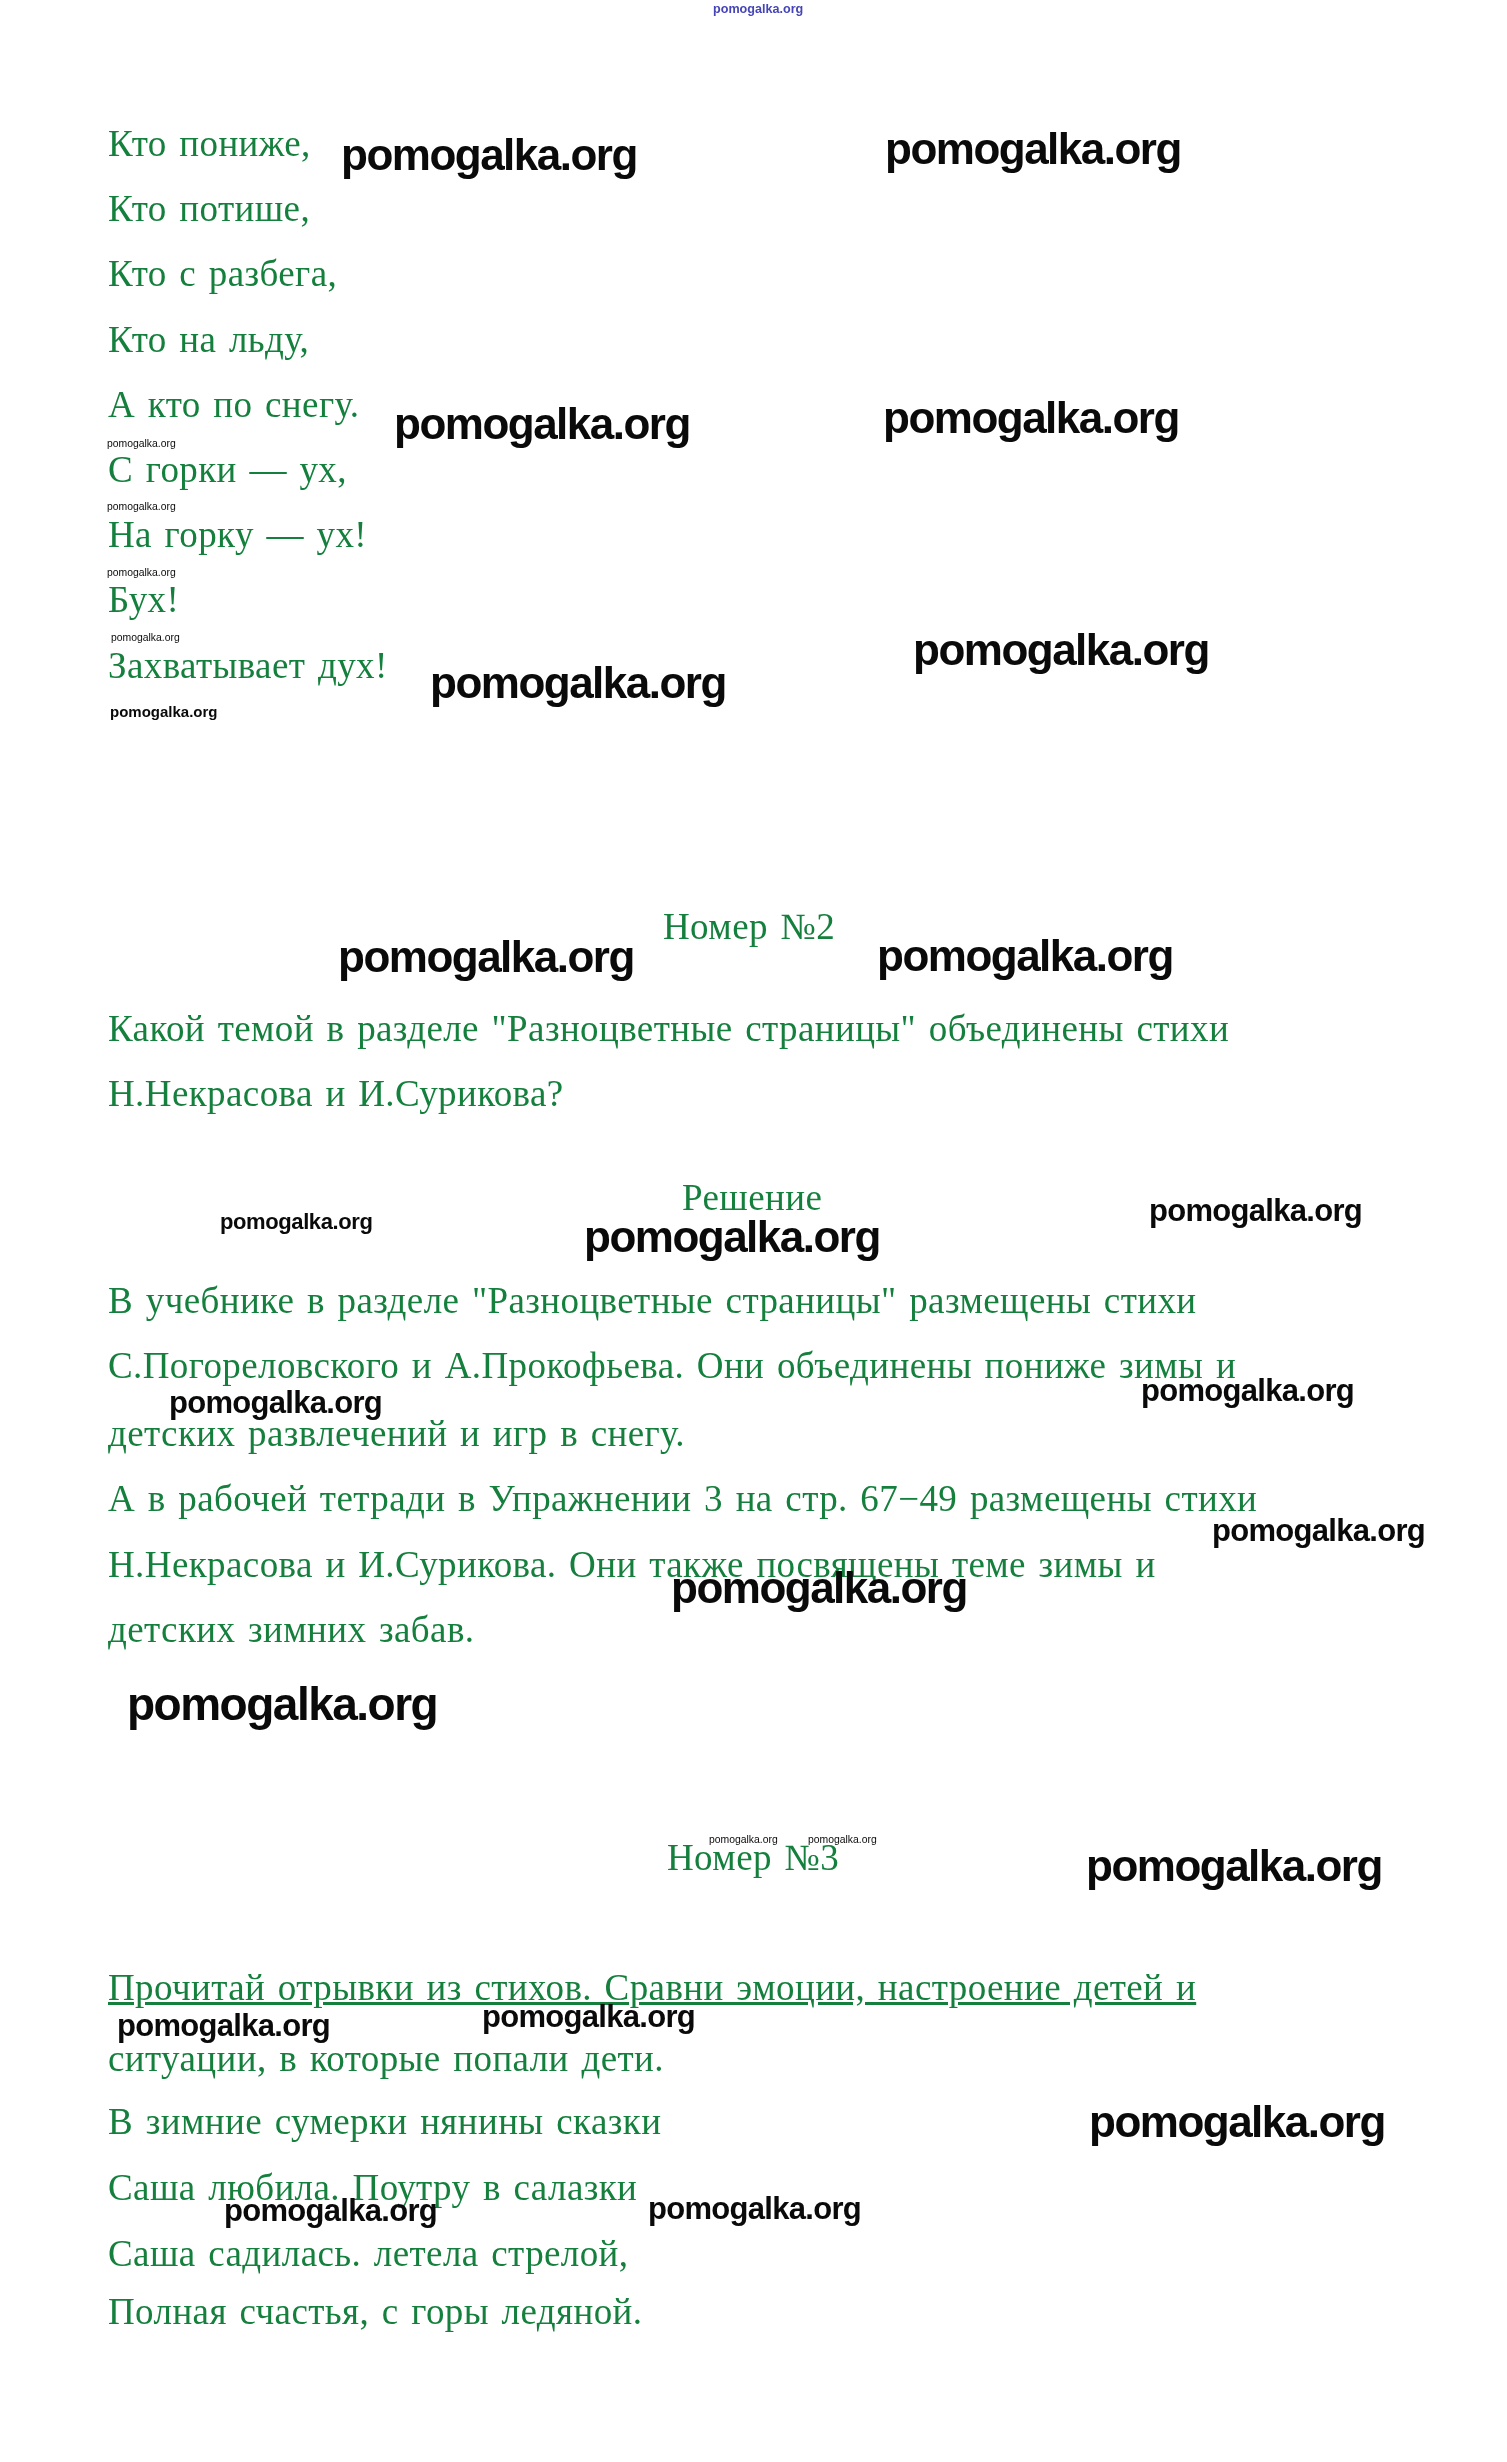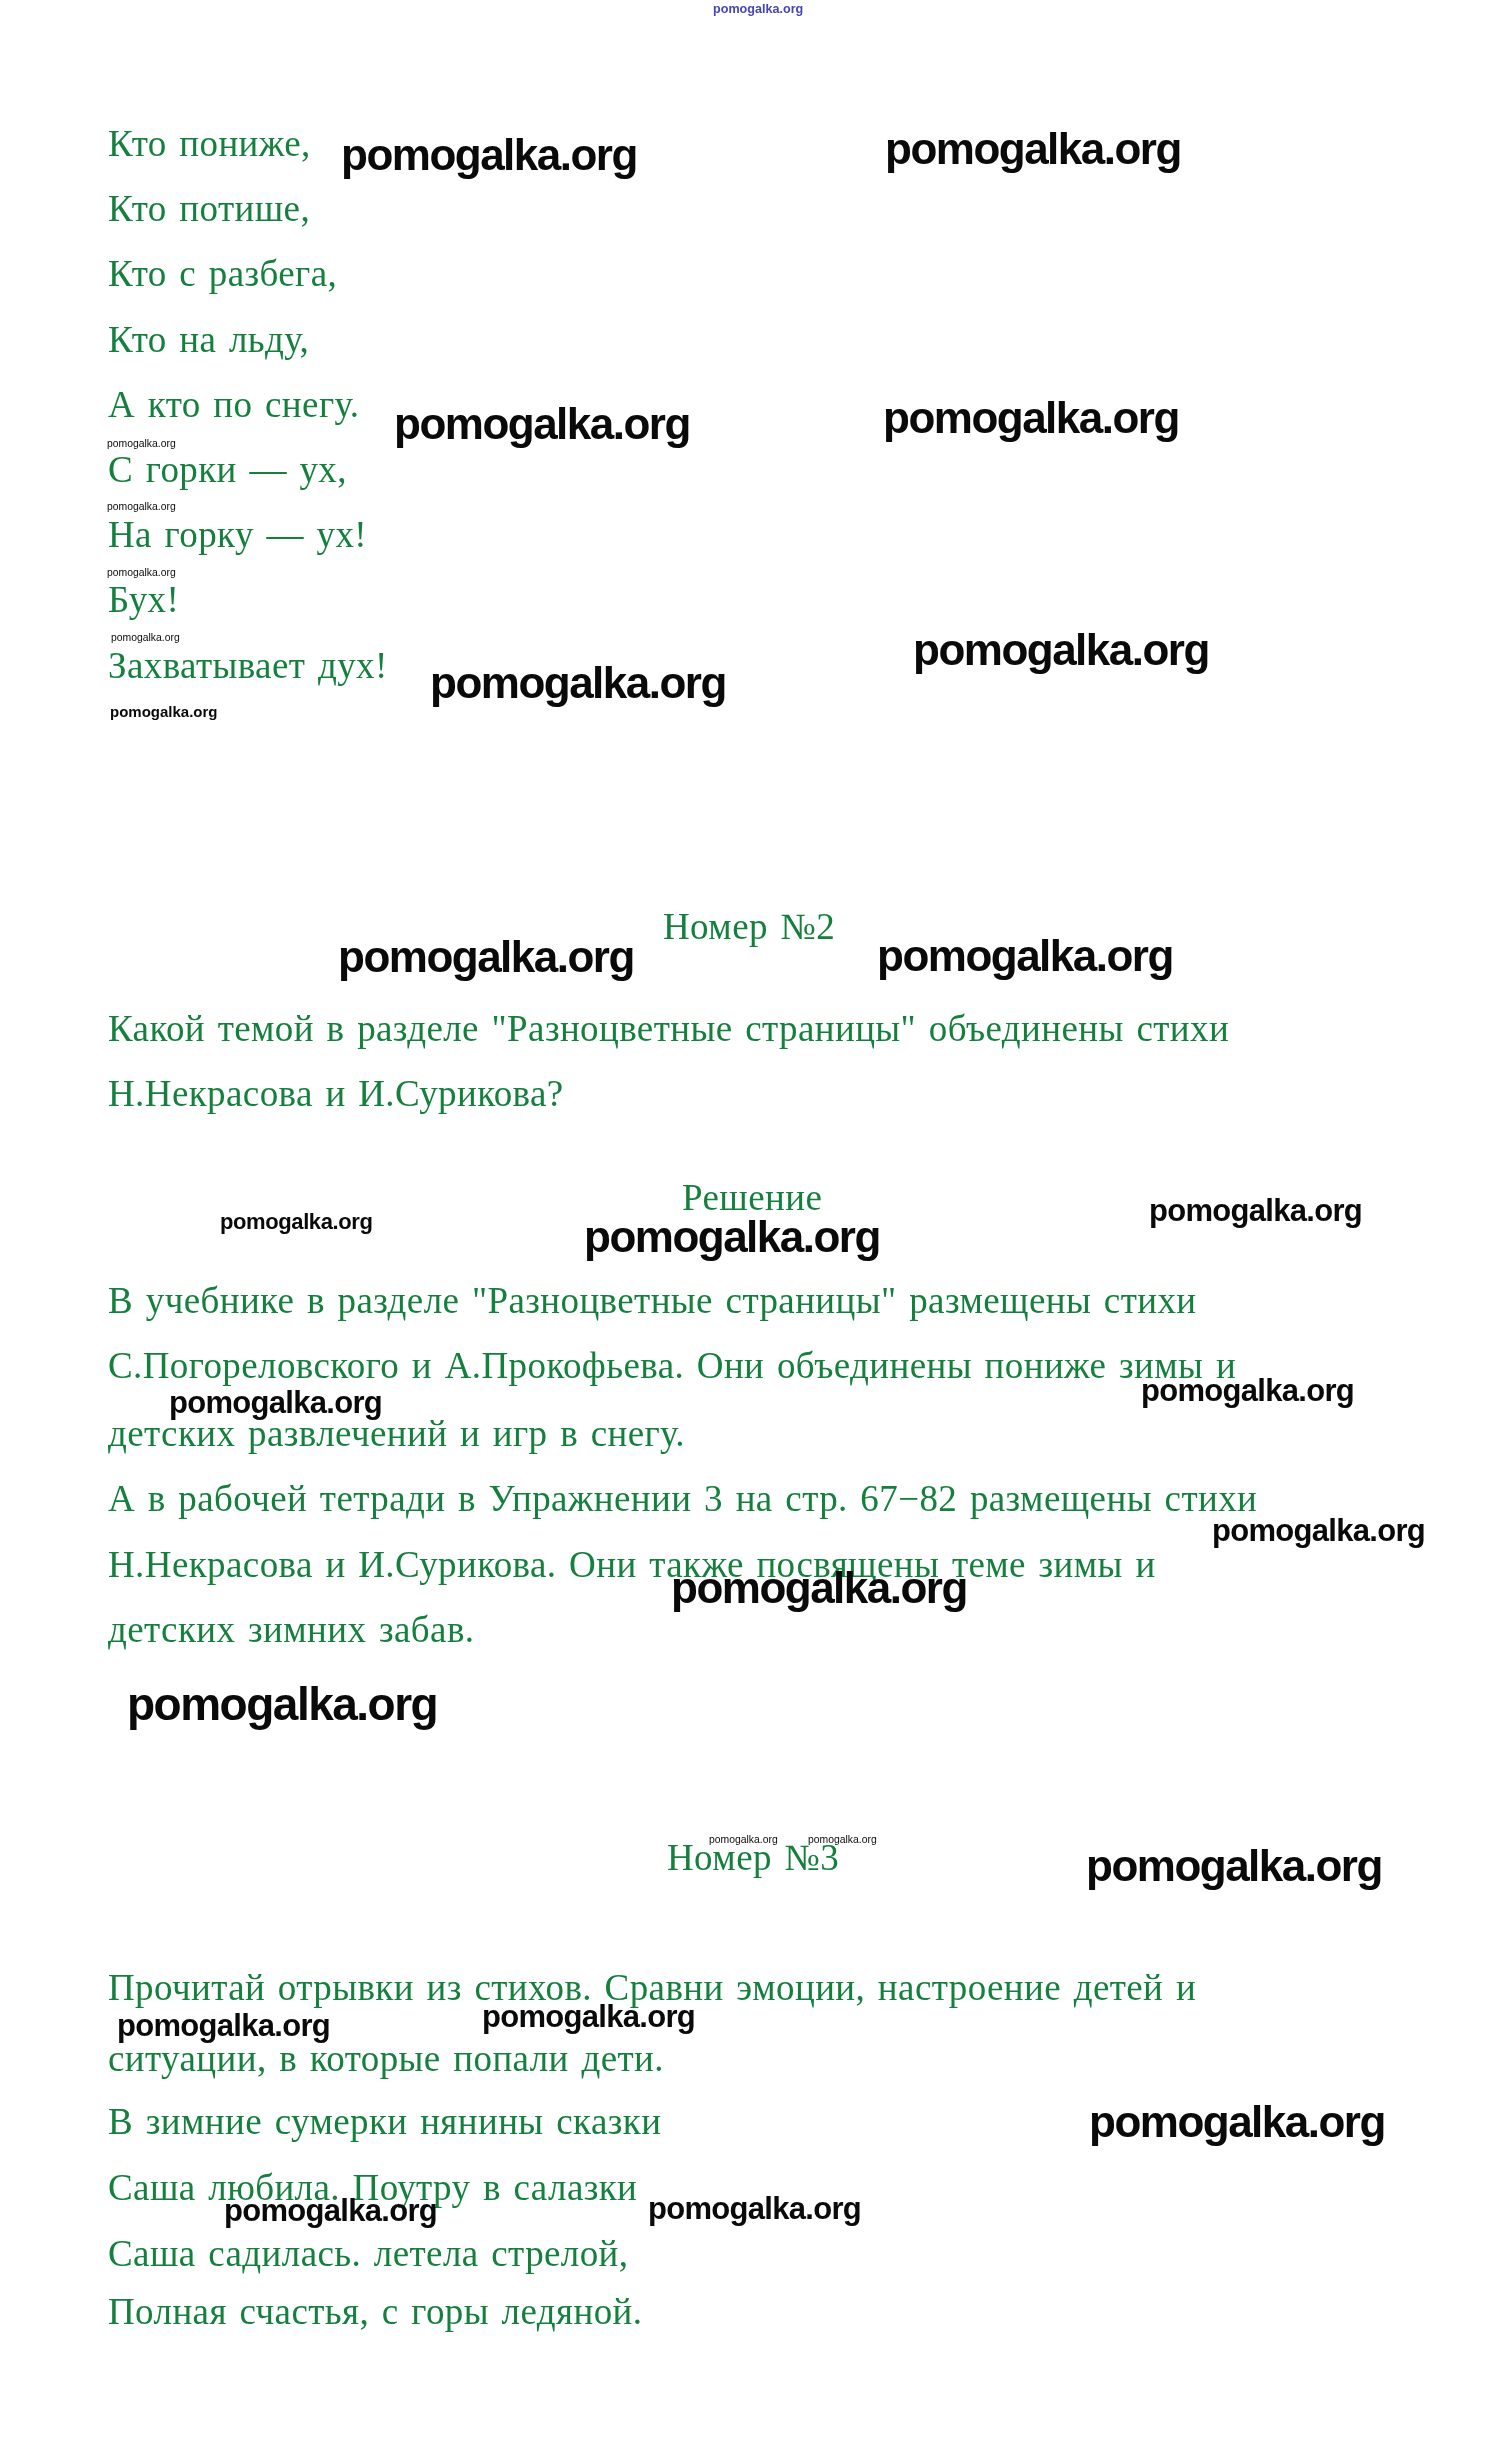--- a/index.html
+++ b/index.html
@@ -74,36 +74,36 @@
   <div class="line" style="top:1073px;">Н.Некрасова и И.Сурикова?</div>
 
   <div class="line heading" style="left:682px;top:1177px;">Решение</div>
   <span class="wm wm-md30" style="left:220px;top:1211px;">pomogalka.org</span>
   <span class="wm wm-md" style="left:1149px;top:1195px;">pomogalka.org</span>
   <span class="wm wm-lg" style="left:584px;top:1215px;">pomogalka.org</span>
 
   <div class="line" style="top:1280px;">В учебнике в разделе "Разноцветные страницы" размещены стихи</div>
   <div class="line" style="top:1345px;">С.Погореловского и А.Прокофьева. Они объединены пониже зимы и</div>
   <div class="line" style="top:1413px;">детских развлечений и игр в снегу.</div>
-  <div class="line" style="top:1478px;">А в рабочей тетради в Упражнении 3 на стр. 67−82 размещены стихи</div>
+  <div class="line" style="top:1478px;">А в рабочей тетради в Упражнении 3 на стр. 67−49 размещены стихи</div>
   <div class="line" style="top:1544px;">Н.Некрасова и И.Сурикова. Они также посвящены теме зимы и</div>
   <div class="line" style="top:1609px;">детских зимних забав.</div>
 
   <span class="wm wm-md" style="left:169px;top:1387px;">pomogalka.org</span>
   <span class="wm wm-md" style="left:1141px;top:1375px;">pomogalka.org</span>
   <span class="wm wm-md" style="left:1212px;top:1515px;">pomogalka.org</span>
   <span class="wm wm-lg" style="left:671px;top:1566px;">pomogalka.org</span>
   <span class="wm wm-lg" style="left:127px;top:1681px;font-size:46px;">pomogalka.org</span>
 
   <span class="wm wm-sm" style="left:709px;top:1835px;">pomogalka.org</span>
   <span class="wm wm-sm" style="left:808px;top:1835px;">pomogalka.org</span>
   <span class="wm wm-lg" style="left:1086px;top:1844px;">pomogalka.org</span>
   <div class="line heading" style="left:667px;top:1790px;margin-top:47px;">Номер №3</div>
 
-  <div class="line" style="top:1967px;">Прочитай отрывки из стихов. Сравни эмоции, настроение детей и</div>
+  <div class="line" style="top:1967px;text-decoration:underline;">Прочитай отрывки из стихов. Сравни эмоции, настроение детей и</div>
   <span class="wm wm-md" style="left:117px;top:2010px;">pomogalka.org</span>
   <span class="wm wm-md" style="left:482px;top:2001px;">pomogalka.org</span>
   <div class="line" style="top:2038px;">ситуации, в которые попали дети.</div>
 
   <div class="line" style="top:2101px;">В зимние сумерки нянины сказки</div>
   <span class="wm wm-lg" style="left:1089px;top:2100px;">pomogalka.org</span>
   <div class="line" style="top:2167px;">Саша любила. Поутру в салазки</div>
   <span class="wm wm-md" style="left:224px;top:2195px;">pomogalka.org</span>
   <span class="wm wm-md" style="left:648px;top:2193px;">pomogalka.org</span>
   <div class="line" style="top:2233px;text-align:center;">Саша садилась. летела стрелой,</div>

